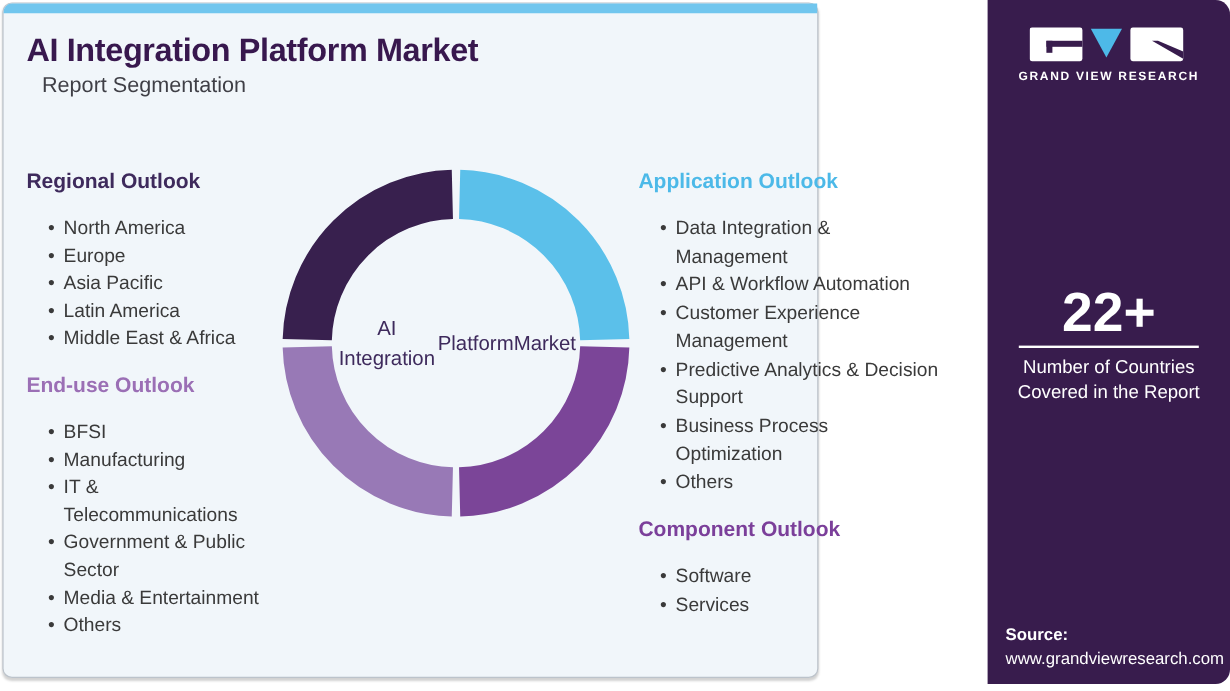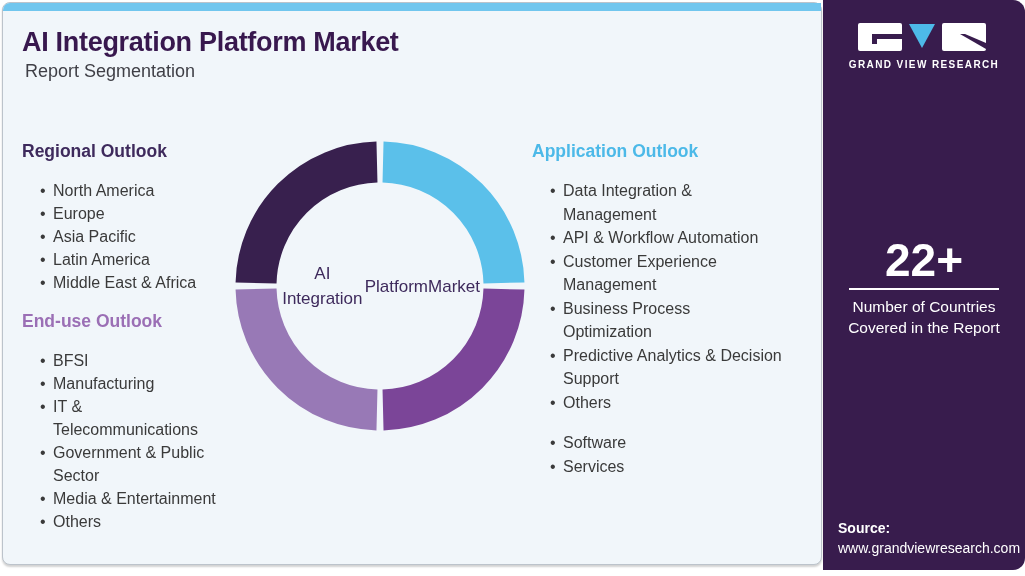--- a/index.html
+++ b/index.html
@@ -2,34 +2,34 @@
 <html><head>
 <meta charset="utf-8">
 <style>
   * { margin:0; padding:0; box-sizing:border-box; }
   html,body { background:#ffffff; }
   .page {
     position:relative; width:1025px; height:576px; overflow:hidden;
     font-family:"Liberation Sans", sans-serif; background:#ffffff;
   }
   .card {
-    position:absolute; left:2px; top:2px; width:820px; height:563px;
+    position:absolute; left:2px; top:2px; width:680px; height:563px;
     background:#f1f6fa; border:1px solid #bcc3cb; border-radius:8px;
     box-shadow:0 2px 2px rgba(0,0,0,0.18);
   }
   .topbar {
     position:absolute; left:0; top:0; width:100%; height:8px;
     background:#71c6ee; border-radius:7px 0 0 0;
   }
   .title {
     position:absolute; left:19px; top:24px; font-size:27px; font-weight:bold;
     letter-spacing:-0.3px; color:#38184e; white-space:nowrap;
   }
   .subtitle {
-    position:absolute; left:22px; top:58px; font-size:18px; color:#3f3f46;
+    position:absolute; left:32px; top:58px; font-size:18px; color:#3f3f46;
   }
   .col { position:absolute; top:138px; }
   .left-col  { left:19px;  width:220px; }
   .right-col { left:529px; width:268px; }
   .sec-h { font-size:17.5px; font-weight:bold; margin:0 0 5px 0; }
   .sec + .sec { margin-top:15px; }
   ul.items { list-style:none; margin:17px; padding:0; }
   ul.items li {
     position:relative; padding-left:14px; font-size:16px; line-height:23px;
     color:#3a3a3a; white-space:pre-line;
@@ -112,27 +112,28 @@
 
     <div class="col right-col">
       <div class="sec">
         <h2 class="sec-h" style="color: rgb(76, 185, 232);">Application Outlook</h2>
         <ul class="items">
             <li>Data Integration &amp;
 Management</li>
             <li>API &amp; Workflow Automation</li>
             <li>Customer Experience
 Management</li>
-            <li>Business Process Optimization</li>
             <li>Predictive Analytics &amp; Decision
 Support</li>
+            <li>Business Process Optimization</li>
             <li>Others</li>
           </ul>
       </div>
       <div class="sec">
+        <h2 class="sec-h" style="color: rgb(123, 63, 154);">Component Outlook</h2>
         <ul class="items">
             <li>Software</li>
             <li>Services</li>
           </ul>
       </div>
     </div>
   </div>
 
   <aside class="sidebar">
     <div class="brand">

